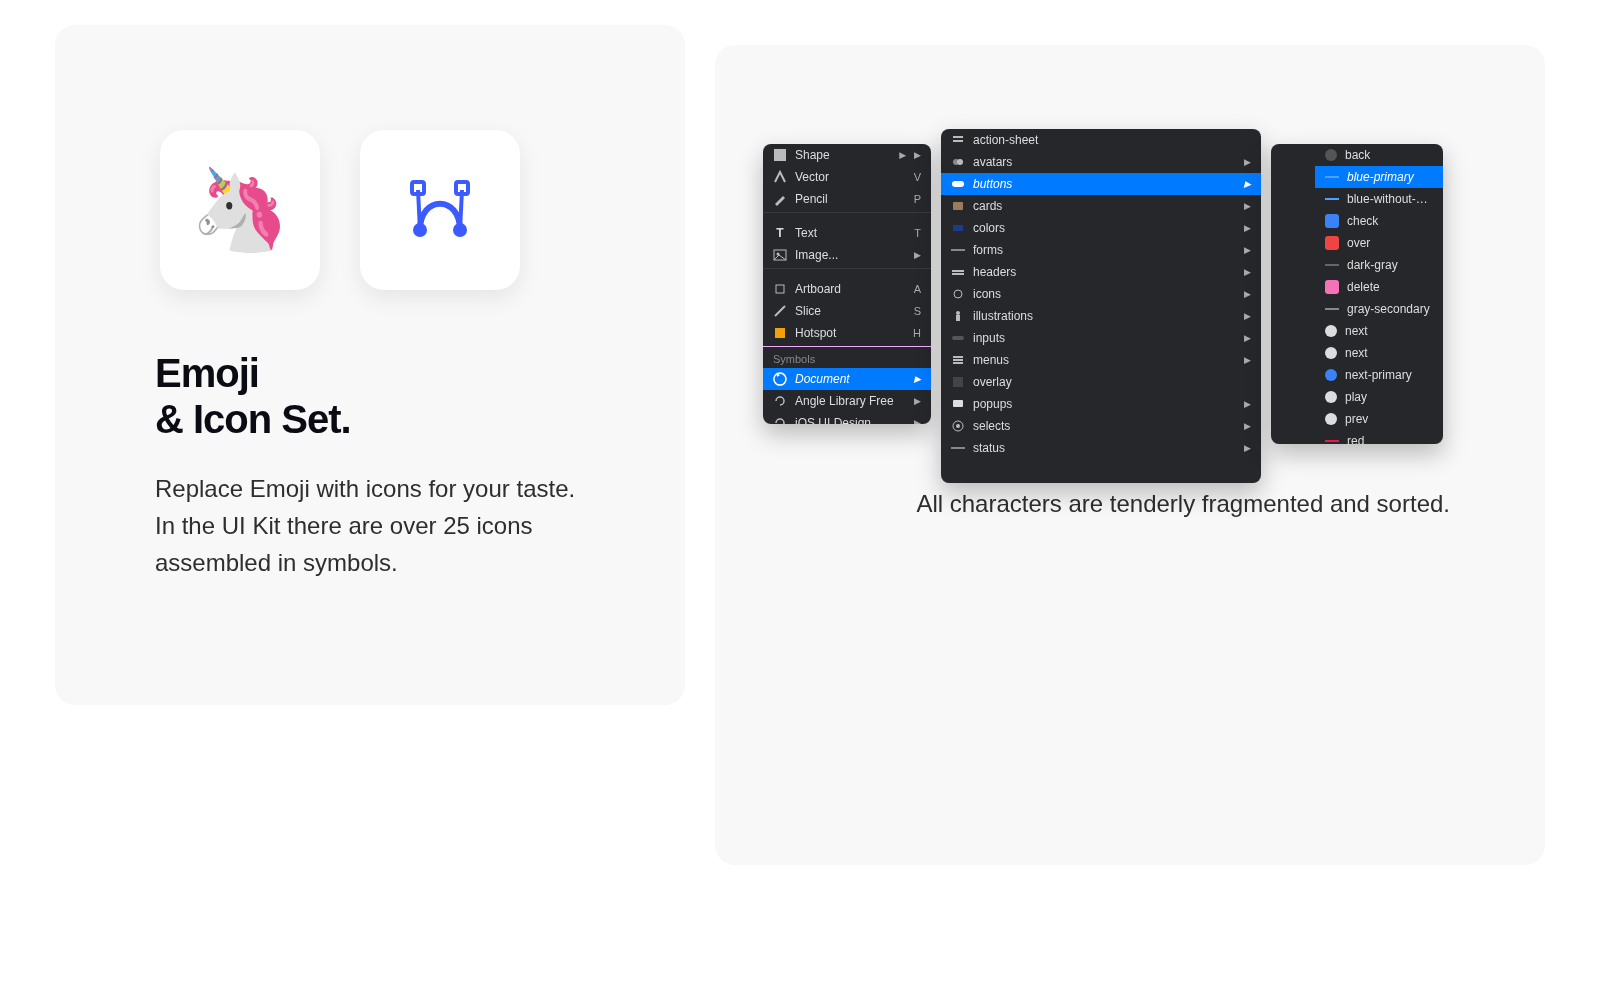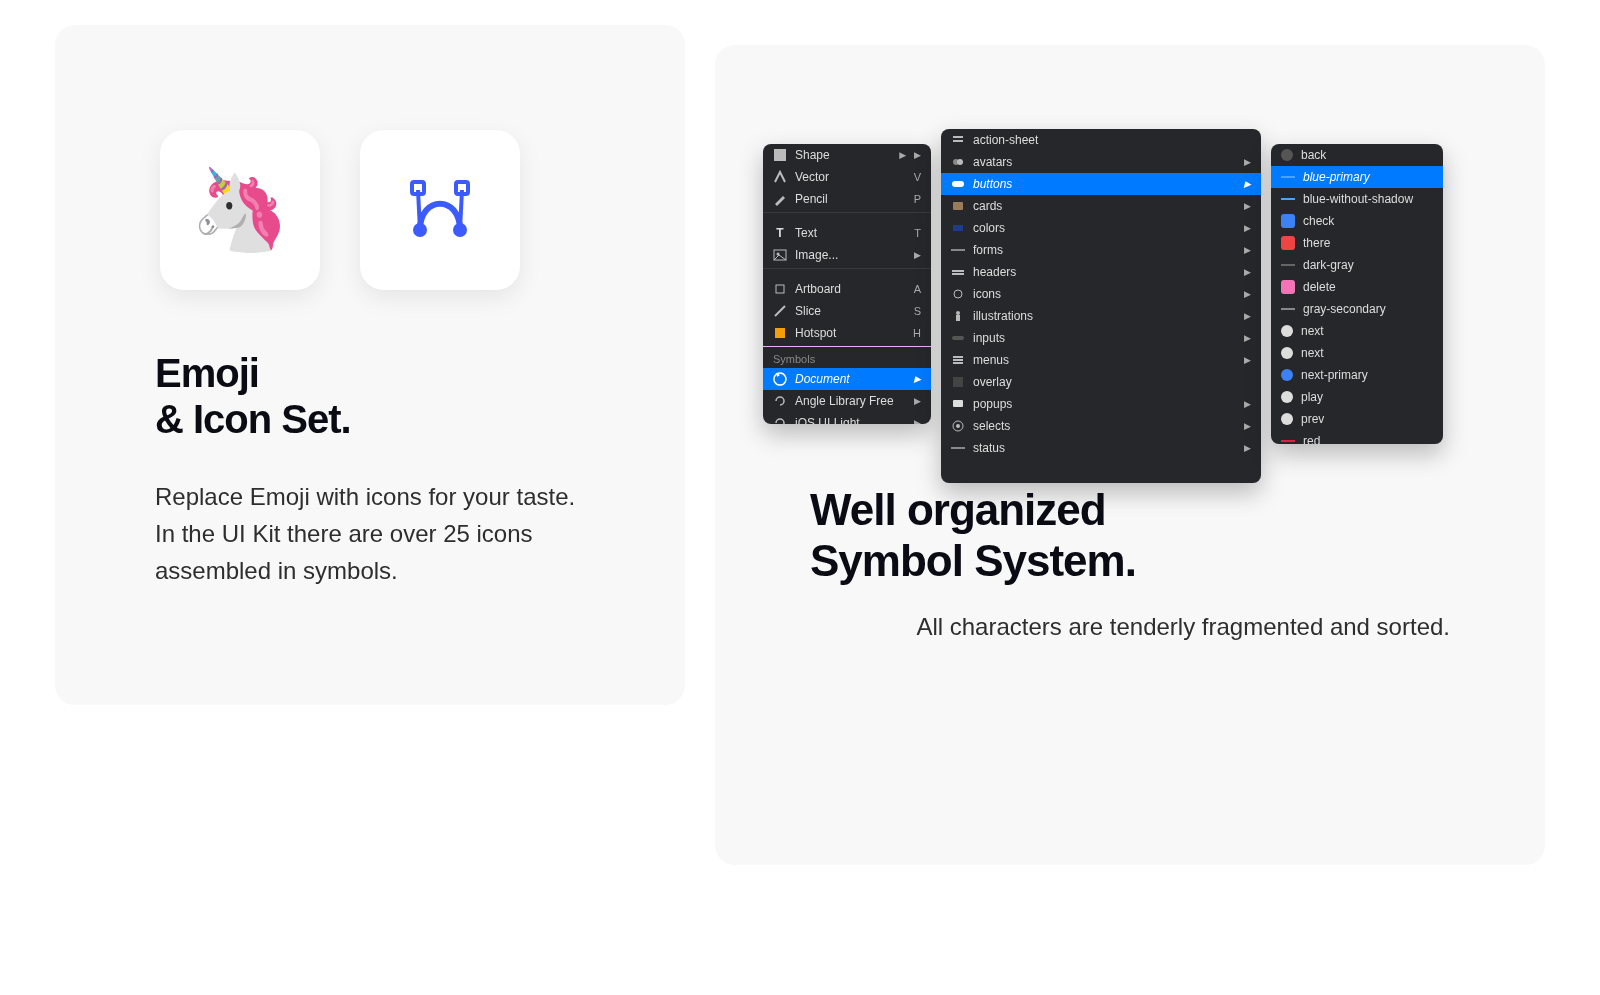--- a/index.html
+++ b/index.html
@@ -9,30 +9,30 @@
   .left  { left: 55px;  top: 25px; width: 630px; height: 680px; }
   .right { left: 715px; top: 45px; width: 830px; height: 820px; }
 
   .ico-row { display: flex; gap: 40px; padding: 105px 0 0 105px; }
   .ico { width: 160px; height: 160px; background: #fff; border-radius: 24px; box-shadow: 0 8px 25px rgba(0,0,0,.08); display: flex; align-items: center; justify-content: center; font-size: 80px; }
   .bez { width: 70px; height: 70px; }
 
   h2 { font-size: 40px; font-weight: 800; line-height: 1.15; letter-spacing: -1px; color: #0b0b14; }
   .left h2 { margin: 60px 0 0 100px; }
   p.desc { font-size: 24px; line-height: 1.55; color: #2e2e2e; }
-  .left p.desc { margin: 36px 100px 0 100px; }
+  .left p.desc { margin: 28px 100px 0 100px; }
 
   .right h2 { margin: 0 0 0 95px; font-size: 44px; }
   .right p.desc { margin: 22px 95px 0 95px; text-align: right; }
 
   .panels { position: relative; height: 330px; margin: 75px 0 35px 48px; font-size: 13px; color: #ddd; }
   .panel { position: absolute; background: #26272a; border-radius: 8px; overflow: hidden; box-shadow: 0 10px 25px rgba(0,0,0,.25); }
   .p1 { left: 0;   top: 24px; width: 168px; height: 280px; font-size: 12px; }
   .p2 { left: 178px; top: 9px;  width: 320px; height: 354px; }
-  .p3 { left: 508px; top: 24px; width: 172px; height: 300px; font-size: 12px; }
+  .p3 { left: 508px; top: 24px; width: 172px; height: 300px; font-size: 12px; padding-left: 44px; }
 
   .row { display: flex; align-items: center; gap: 8px; padding: 4px 10px; white-space: nowrap; }
   .row .lbl { flex: 1; overflow: hidden; text-overflow: ellipsis; font-size: 12px; }
   .row .key { color: #aaa; font-size: 11px; }
   .row .arr { color: #aaa; font-size: 9px; }
   .hl { background: #007aff; color: #fff; font-style: italic; }
   .hl .arr, .hl .key { color: #fff; }
   .sect { padding: 6px 10px 3px; color: #888; font-size: 11px; border-top: 1px solid #f0abfc; margin-top: 2px; }
   .p1 .sect:first-child, .p2 .row:first-child, .p3 .row:first-child { border-top: 0; }
 
@@ -173,21 +173,21 @@
               </span>
               <span class="lbl">Angle Library Free</span>
               <span class="arr">▶</span>
             </div>
             <div class="row">
               <span class="ic">
                 <svg viewBox="0 0 14 14">
                   <path d="M3 7 A4 4 0 1 1 7 11" stroke="#bbb" fill="none" stroke-width="1.5"></path>
                 </svg>
               </span>
-              <span class="lbl">iOS UI Light</span>
+              <span class="lbl">iOS UI Design</span>
               <span class="arr">▶</span>
             </div>
           </div>
 
       </div>
 
       <div class="panel p2" id="p2">
           <div class="row">
             <span class="ic">
               <svg viewBox="0 0 14 14">
@@ -338,21 +338,21 @@
           <div class="row">
             <span class="dash" style="background: rgb(74, 163, 255);"></span>
             <span class="lbl">blue-without-shadow</span>
           </div>
           <div class="row">
             <span class="dot" style="background: rgb(59, 130, 246);"></span>
             <span class="lbl">check</span>
           </div>
           <div class="row">
             <span class="dot" style="background: rgb(239, 68, 68);"></span>
-            <span class="lbl">there</span>
+            <span class="lbl">over</span>
           </div>
           <div class="row">
             <span class="dash" style="background: rgb(102, 102, 102);"></span>
             <span class="lbl">dark-gray</span>
           </div>
           <div class="row">
             <span class="dot" style="background: rgb(244, 114, 182);"></span>
             <span class="lbl">delete</span>
           </div>
           <div class="row">
@@ -380,17 +380,16 @@
             <span class="lbl">prev</span>
           </div>
           <div class="row">
             <span class="dash" style="background: rgb(225, 29, 72);"></span>
             <span class="lbl">red</span>
           </div>
         </div>
 
     </div>
 
-    <h2>Well organized<br>Symbol System.</h2>
     <p class="desc">All characters are tenderly fragmented and sorted.</p>
   </div>
 
 </div>
 
 </body></html>

